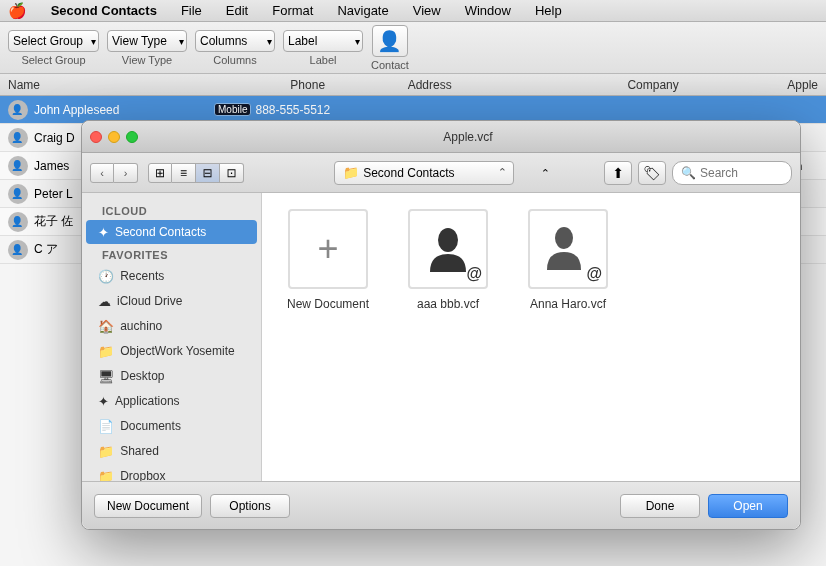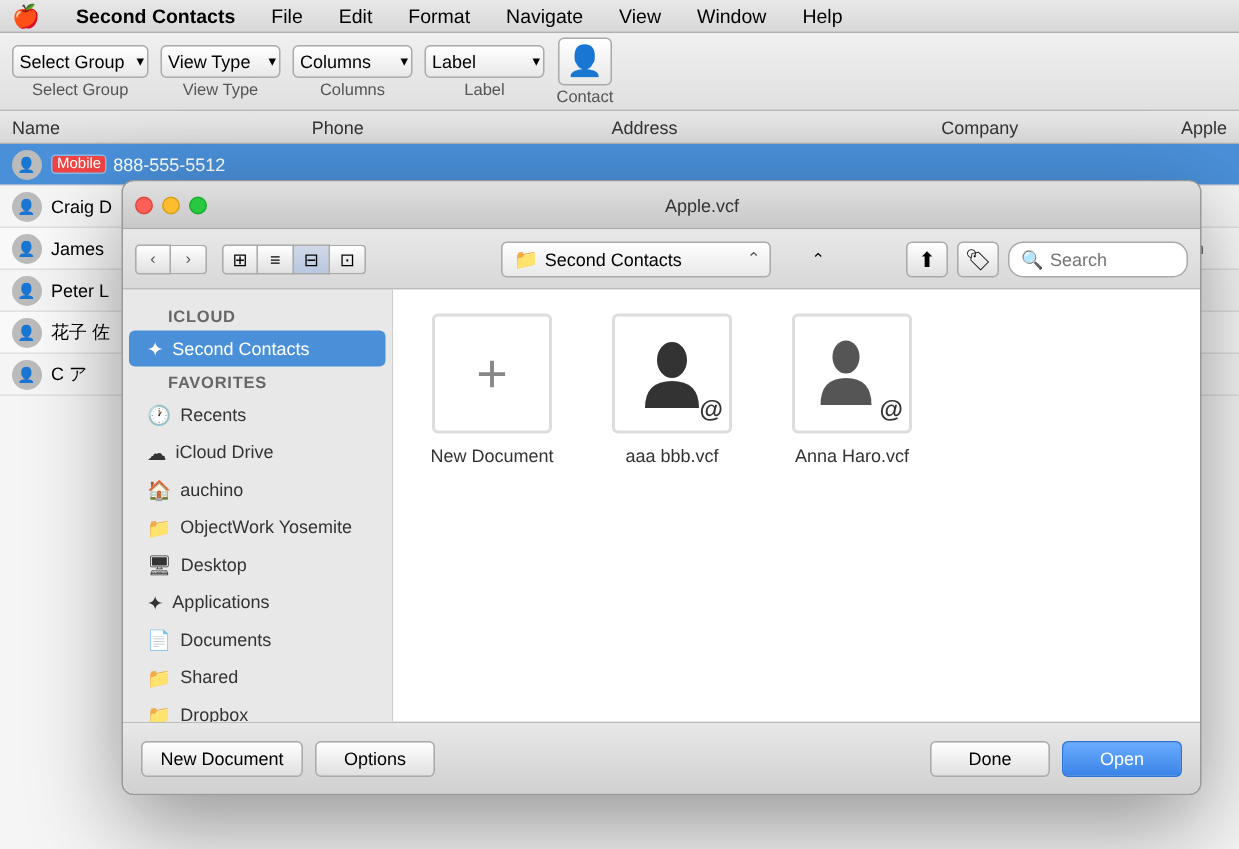--- a/index.html
+++ b/index.html
@@ -19,37 +19,37 @@
     .toolbar-select { height: 22px; border: 1px solid #aaa; border-radius: 4px; background: linear-gradient(to bottom, #fff, #e8e8e8); font-size: 12px; padding: 0 4px; min-width: 80px; appearance: none; -webkit-appearance: none; padding-right: 14px; position: relative; cursor: pointer; }
     .select-wrapper { position: relative; display: inline-block; }
     .select-wrapper::after { content: '▾'; position: absolute; right: 3px; top: 50%; transform: translateY(-50%); font-size: 10px; pointer-events: none; }
     .toolbar-icon-btn { width: 36px; height: 32px; border: 1px solid #aaa; border-radius: 4px; background: linear-gradient(to bottom, #fff, #e8e8e8); display: flex; align-items: center; justify-content: center; cursor: pointer; font-size: 16px; }
     .toolbar-label { font-size: 11px; color: #555; text-align: center; }
     .toolbar-col { display: flex; flex-direction: column; align-items: center; gap: 2px; }
 
     
     .contacts-header { height: 22px; background: linear-gradient(to bottom, #e8e8e8, #d8d8d8); border-bottom: 1px solid #b0b0b0; display: flex; align-items: center; padding: 0 8px; font-size: 12px; color: #333; }
     .col-name { width: 200px; font-weight: 500; }
-    .col-phone { width: 200px; font-weight: 500; }
+    .col-phone { width: 200px; font-weight: 500; text-align: center; }
     .col-address { width: 220px; font-weight: 500; display: flex; align-items: flex-start; gap: 2px; }
     .col-company { width: 160px; font-weight: 500; }
     .col-email { flex: 1; font-weight: 500; }
 
     
     .contact-row { height: 28px; display: flex; align-items: center; padding: 0 8px; border-bottom: 1px solid #e0e0e0; font-size: 12px; }
     .contact-row.selected { background: #4a90d9; color: white; }
     .contact-row .avatar { width: 20px; height: 20px; border-radius: 50%; background: #bbb; margin-right: 6px; display: flex; align-items: center; justify-content: center; font-size: 10px; color: #666; flex-shrink: 0; }
     .contact-row .c-name { width: 180px; }
     .contact-row .c-phone { width: 200px; display: flex; align-items: center; gap: 4px; }
     .contact-row .c-address { width: 220px; }
     .contact-row .c-company { width: 160px; }
     .contact-row .c-email { flex: 1; font-size: 11px; color: #555; }
     .contact-row.selected .c-email { color: #cce; }
     .phone-label { font-size: 10px; border: 1px solid #ccc; border-radius: 3px; padding: 0 3px; background: #f0f0f0; color: #555; }
-    .contact-row.selected .phone-label { border-color: #8ab8e8; background: #ef4444; color: white; }
+    .contact-row.selected .phone-label { border-color: #8ab8e8; background: #0f172a; color: white; }
 
     
     .save-panel { position: absolute; top: 120px; left: 81px; width: 720px; height: 410px; background: #f4f4f4; border: 1px solid #999; border-radius: 8px; box-shadow: 0 20px 60px rgba(0,0,0,0.4); z-index: 10; display: flex; flex-direction: column; }
 
     
     .panel-titlebar { height: 32px; background: linear-gradient(to bottom, #e0e0e0, #c8c8c8); border-radius: 8px 8px 0 0; border-bottom: 1px solid #aaa; display: flex; align-items: center; padding: 0 8px; gap: 6px; }
     .traffic-light { width: 12px; height: 12px; border-radius: 50%; }
     .tl-red { background: #ff5f57; border: 1px solid #e0443e; }
     .tl-yellow { background: #febc2e; border: 1px solid #d4a017; }
     .tl-green { background: #28c840; border: 1px solid #1aab29; }
@@ -73,21 +73,21 @@
     .tag-btn { width: 28px; height: 24px; border: 1px solid #aaa; background: linear-gradient(to bottom, #fff, #e0e0e0); border-radius: 4px; display: flex; align-items: center; justify-content: center; cursor: pointer; font-size: 14px; }
     .search-box { height: 24px; width: 120px; border: 1px solid #aaa; border-radius: 10px; background: #fff; display: flex; align-items: center; padding: 0 8px; gap: 4px; }
     .search-box input { border: none; outline: none; font-size: 12px; background: transparent; width: 80px; }
     .search-icon-inner { color: #888; font-size: 12px; }
 
     
     .panel-body { flex: 1; display: flex; overflow: hidden; }
 
     
     .panel-sidebar { width: 180px; background: #e8e8e8; border-right: 1px solid #ccc; overflow-y: auto; padding: 8px 0; }
-    .sidebar-section-label { font-size: 11px; font-weight: 700; color: #666; padding: 4px 30px 2px; text-transform: uppercase; letter-spacing: 0.5px; }
+    .sidebar-section-label { font-size: 11px; font-weight: 700; color: #666; padding: 4px 20px 2px; text-transform: uppercase; letter-spacing: 0.5px; }
     .sidebar-item { height: 24px; display: flex; align-items: center; padding: 0 12px; gap: 6px; cursor: pointer; font-size: 12px; color: #333; border-radius: 4px; margin: 1px 4px; }
     .sidebar-item.selected { background: #4a90d9; color: white; }
     .sidebar-item .si-icon { font-size: 13px; flex-shrink: 0; }
     .sidebar-item.selected .si-icon { color: white; }
 
     
     .panel-files { flex: 1; background: white; padding: 16px; display: flex; gap: 20px; align-items: flex-start; overflow-y: auto; }
     .file-item { display: flex; flex-direction: column; align-items: center; gap: 8px; width: 100px; cursor: pointer; }
     .file-icon { width: 80px; height: 80px; border: 2px solid #ddd; border-radius: 4px; display: flex; align-items: center; justify-content: center; background: white; position: relative; }
     .file-icon .plus { font-size: 36px; color: #888; }
@@ -165,20 +165,21 @@
     <div class="col-address">
       <span>Address</span>
     </div>
     <div class="col-company">Company</div>
     <div class="col-email">Apple</div>
   </div>
 
   <div class="contact-list-area">
     <div class="contact-row selected">
       <div class="avatar">👤</div>
+      <div class="c-name">John Appleseed</div>
       <div class="c-phone">
         <span class="phone-label">Mobile</span>
         <span>888-555-5512</span>
       </div>
       <div class="c-address"></div>
       <div class="c-company"></div>
       <div class="c-email"></div>
     </div>
     <div class="contact-row">
       <div class="avatar">👤</div>

